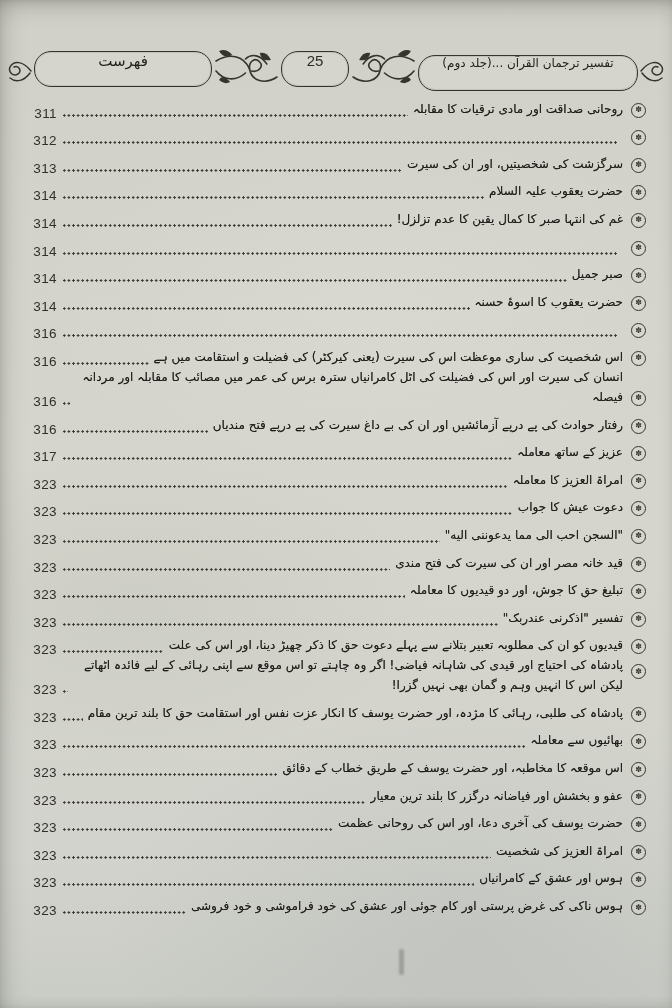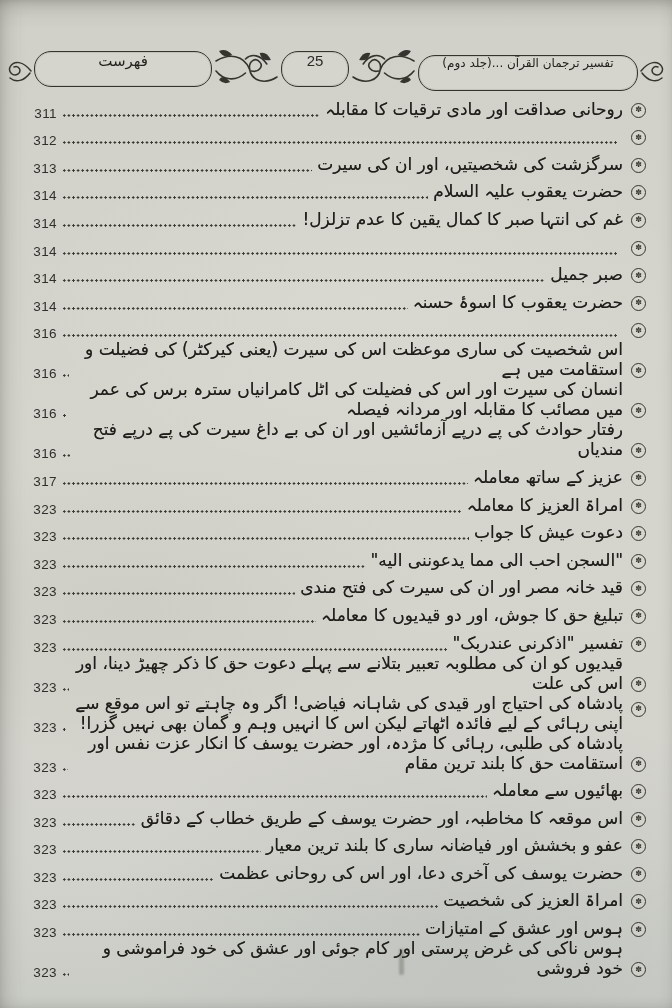--- a/index.html
+++ b/index.html
@@ -53,21 +53,21 @@
     border:1.3px solid #35342e;border-radius:50%;
     display:flex;align-items:center;justify-content:center;
     font-size:8px;line-height:1;color:#35342e;
     margin-inline-end:8px;
     transform:translateY(-5px);
     background:rgba(222,221,213,.3);
   }
   .entry.long .bullet{align-self:flex-start;margin-top:5px;transform:none;}
   .etitle{
     flex:0 1 auto;
-    font-size:17px;line-height:20px;color:#1f1e1a;
+    font-size:12px;line-height:20px;color:#1f1e1a;
     transform:translateY(-4px);
     text-shadow:0 0 .4px rgba(31,30,26,.6);
   }
   .leader{
     flex:1 1 8px;height:3px;margin:0 5px 6px 5px;
     background-image:radial-gradient(circle,#3a3933 1.05px,transparent 1.35px);
     background-size:4.6px 3px;background-repeat:repeat-x;background-position:left bottom;
   }
   .pnum{
     flex:0 0 auto;min-width:27px;
@@ -279,39 +279,39 @@
       <span class="pnum">323</span>
     </div>
       <div class="entry">
       <span class="bullet">✽</span>
       <span class="etitle">اس موقعہ کا مخاطبہ، اور حضرت یوسف کے طریق خطاب کے دقائق</span>
       <span class="leader"></span>
       <span class="pnum">323</span>
     </div>
       <div class="entry">
       <span class="bullet">✽</span>
-      <span class="etitle">عفو و بخشش اور فیاضانہ ساری کا بلند ترین معیار</span>
+      <span class="etitle">عفو و بخشش اور فیاضانہ درگزر کا بلند ترین معیار</span>
       <span class="leader"></span>
       <span class="pnum">323</span>
     </div>
       <div class="entry">
       <span class="bullet">✽</span>
       <span class="etitle">حضرت یوسف کی آخری دعا، اور اس کی روحانی عظمت</span>
       <span class="leader"></span>
       <span class="pnum">323</span>
     </div>
       <div class="entry">
       <span class="bullet">✽</span>
       <span class="etitle">امراۃ العزیز کی شخصیت</span>
       <span class="leader"></span>
       <span class="pnum">323</span>
     </div>
       <div class="entry">
       <span class="bullet">✽</span>
-      <span class="etitle">ہوس اور عشق کے امتیازات</span>
+      <span class="etitle">ہوس اور عشق کے کامرانیاں</span>
       <span class="leader"></span>
       <span class="pnum">323</span>
     </div>
       <div class="entry">
       <span class="bullet">✽</span>
       <span class="etitle">ہوس ناکی کی غرض پرستی اور کام جوئی اور عشق کی خود فراموشی و خود فروشی</span>
       <span class="leader"></span>
       <span class="pnum">323</span>
     </div>
     </div>

